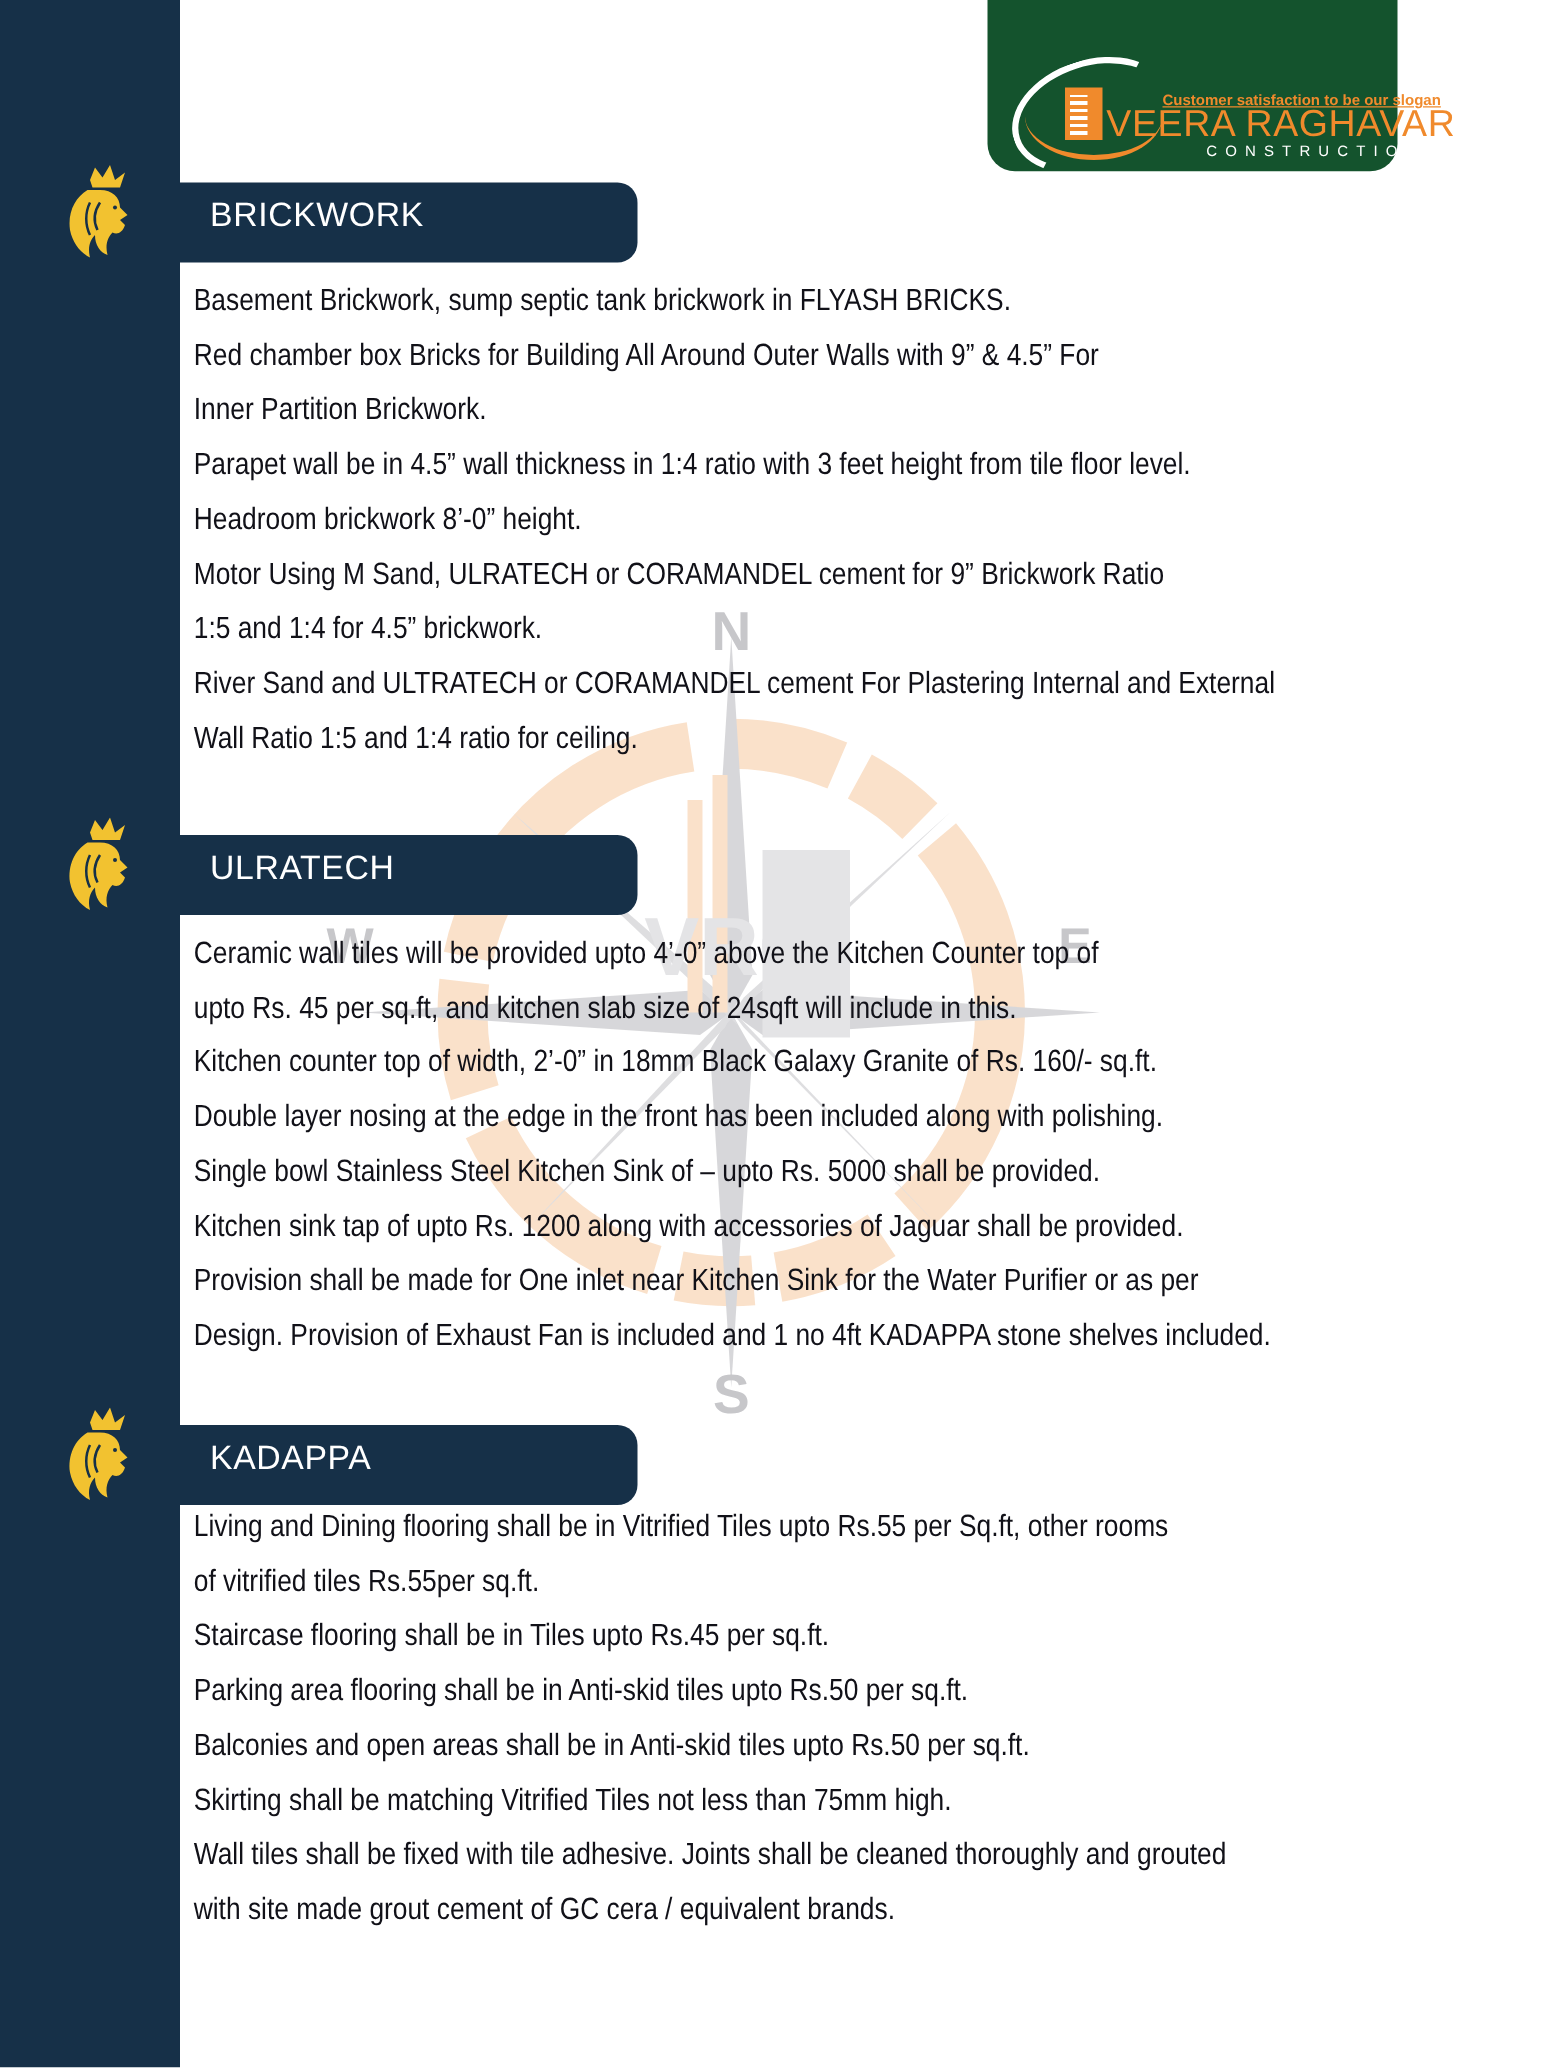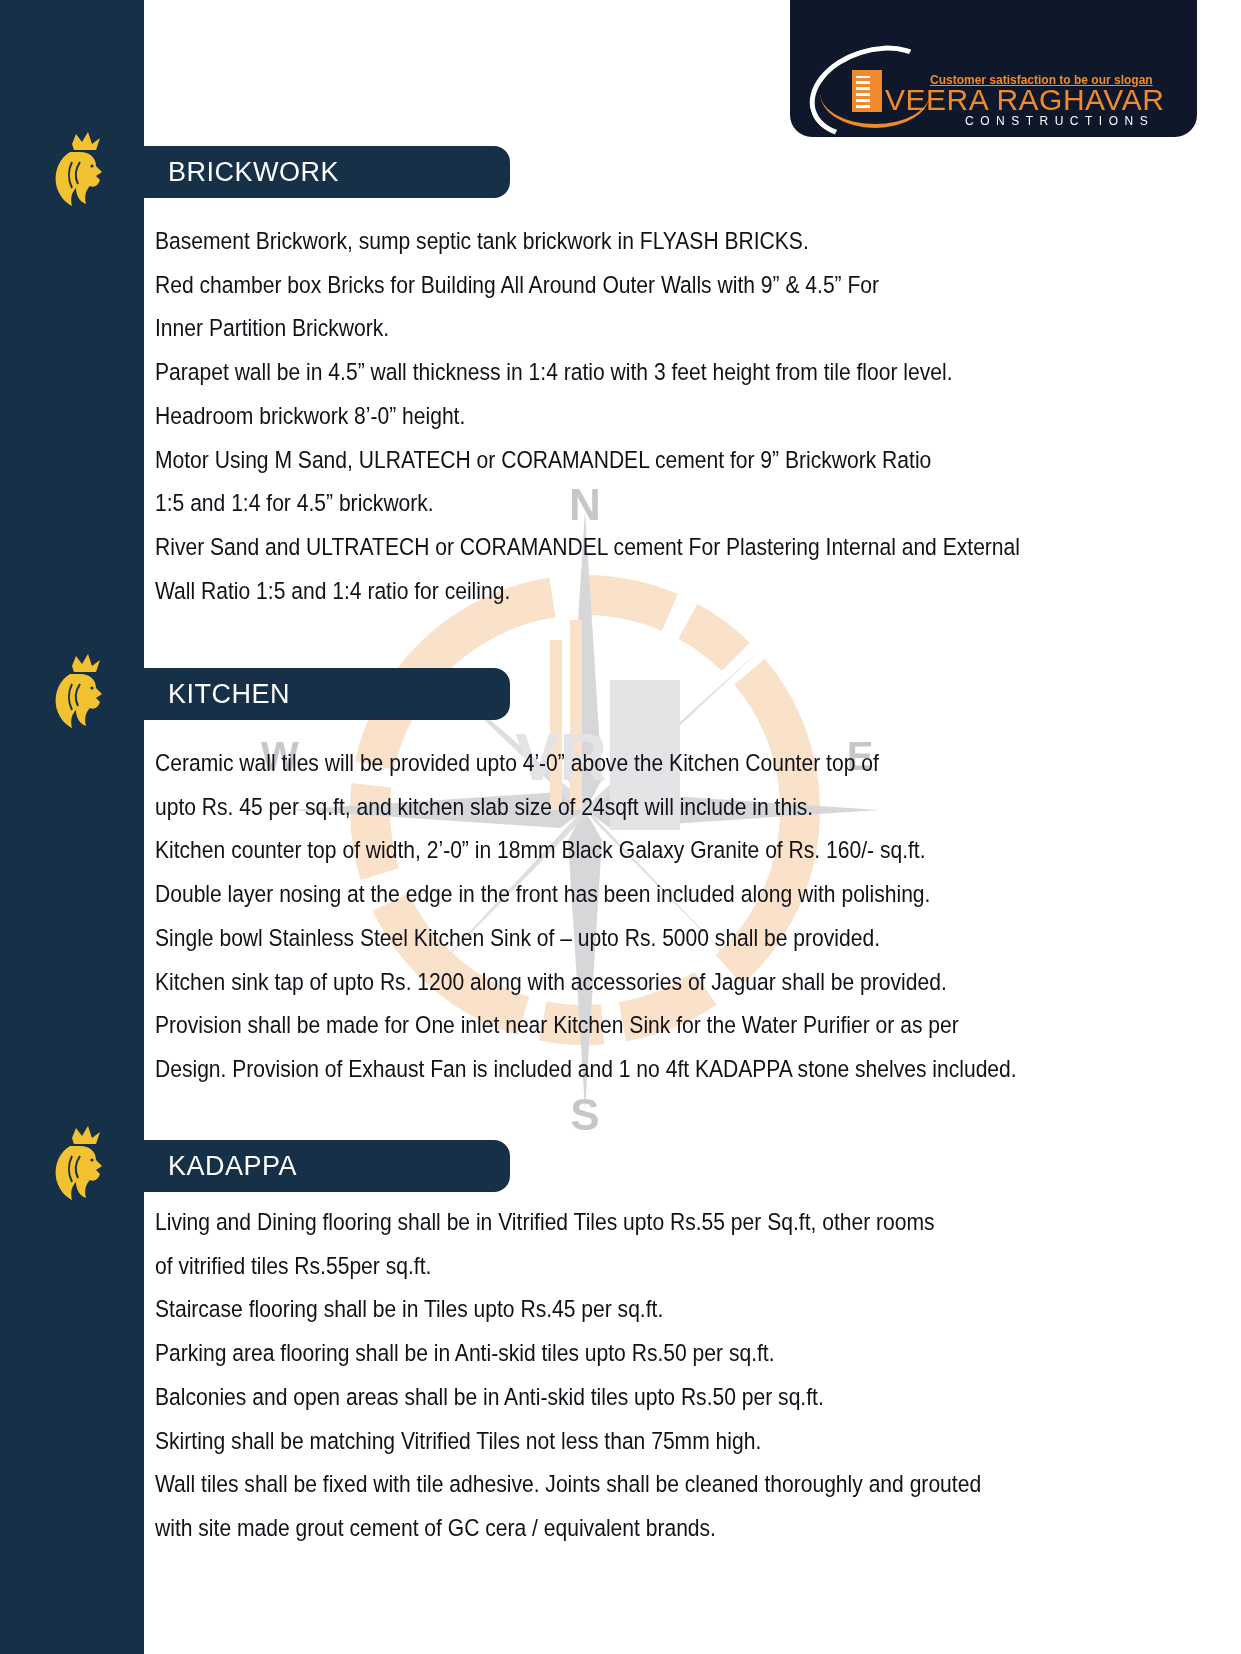--- a/index.html
+++ b/index.html
@@ -6,22 +6,22 @@
   body {
     width: 1241px; height: 1654px; position: relative; overflow: hidden;
     background: #ffffff;
     font-family: "Liberation Sans", "DejaVu Sans", sans-serif;
   }
   .sidebar {
     position: absolute; left: 0; top: 0; width: 144px; height: 1654px;
     background: #163048;
   }
   .logo-box {
-    position: absolute; left: 790px; top: 0; width: 407px; height: 137px;
-    background: #0f172a; border-radius: 0 0 22px 22px;
+    position: absolute; left: 790px; top: 0; width: 328px; height: 137px;
+    background: #14532d; border-radius: 0 0 22px 22px;
   }
   .logo-swoosh {
     position: absolute; left: 18px; top: 48px; width: 120px; height: 78px;
     border: 5px solid #ffffff; border-right-color: transparent; border-bottom-color: transparent;
     border-radius: 50%; transform: rotate(-18deg);
   }
   .logo-swoosh2 {
     position: absolute; left: 30px; top: 58px; width: 110px; height: 66px;
     border-bottom: 4px solid #f08a2c; border-radius: 50%;
   }
@@ -42,21 +42,21 @@
     color: #f08a2c; letter-spacing: 0.5px; white-space: nowrap;
   }
   .logo-sub {
     position: absolute; left: 175px; top: 114px; font-size: 12px; font-weight: normal;
     color: #ffffff; letter-spacing: 6.5px; white-space: nowrap;
   }
   .section-icon {
     position: absolute; left: 50px; width: 60px; height: 76px;
   }
   .section-header {
-    position: absolute; left: 144px; width: 366px; height: 52px;
+    position: absolute; left: 144px; width: 366px; height: 64px;
     background: #163048; border-radius: 0 16px 16px 0;
     color: #ffffff; font-size: 27px; line-height: 52px;
     padding-left: 24px; box-sizing: border-box; letter-spacing: 0.5px;
   }
   .section-body {
     position: absolute; left: 155px; width: 1060px;
     font-family: "Liberation Sans Narrow", "Liberation Sans", sans-serif;
     font-size: 24.5px; line-height: 43.7px; color: #111118;
     transform-origin: left top;
   }
@@ -124,21 +124,21 @@
   <span class="line">Headroom brickwork 8’-0” height.</span>
   <span class="line">Motor Using M Sand, ULRATECH or CORAMANDEL cement for 9” Brickwork Ratio</span>
   <span class="line">1:5 and 1:4 for 4.5” brickwork.</span>
   <span class="line">River Sand and ULTRATECH or CORAMANDEL cement For Plastering Internal and External</span>
   <span class="line">Wall Ratio 1:5 and 1:4 ratio for ceiling.</span>
 </div>
 
 <svg class="section-icon" style="top:654px">
     <use href="#lion"></use>
   </svg>
-<div class="section-header" style="top:668px">KITCHEN</div>
+<div class="section-header" style="top:668px">ULRATECH</div>
 <div class="section-body" style="top: 741px; transform: scaleX(0.86);">
   <span class="line">Ceramic wall tiles will be provided upto 4’-0” above the Kitchen Counter top of</span>
   <span class="line">upto Rs. 45 per sq.ft, and kitchen slab size of 24sqft will include in this.</span>
   <span class="line">Kitchen counter top of width, 2’-0” in 18mm Black Galaxy Granite of Rs. 160/- sq.ft.</span>
   <span class="line">Double layer nosing at the edge in the front has been included along with polishing.</span>
   <span class="line">Single bowl Stainless Steel Kitchen Sink of – upto Rs. 5000 shall be provided.</span>
   <span class="line">Kitchen sink tap of upto Rs. 1200 along with accessories of Jaguar shall be provided.</span>
   <span class="line">Provision shall be made for One inlet near Kitchen Sink for the Water Purifier or as per</span>
   <span class="line">Design. Provision of Exhaust Fan is included and 1 no 4ft KADAPPA stone shelves included.</span>
 </div>

